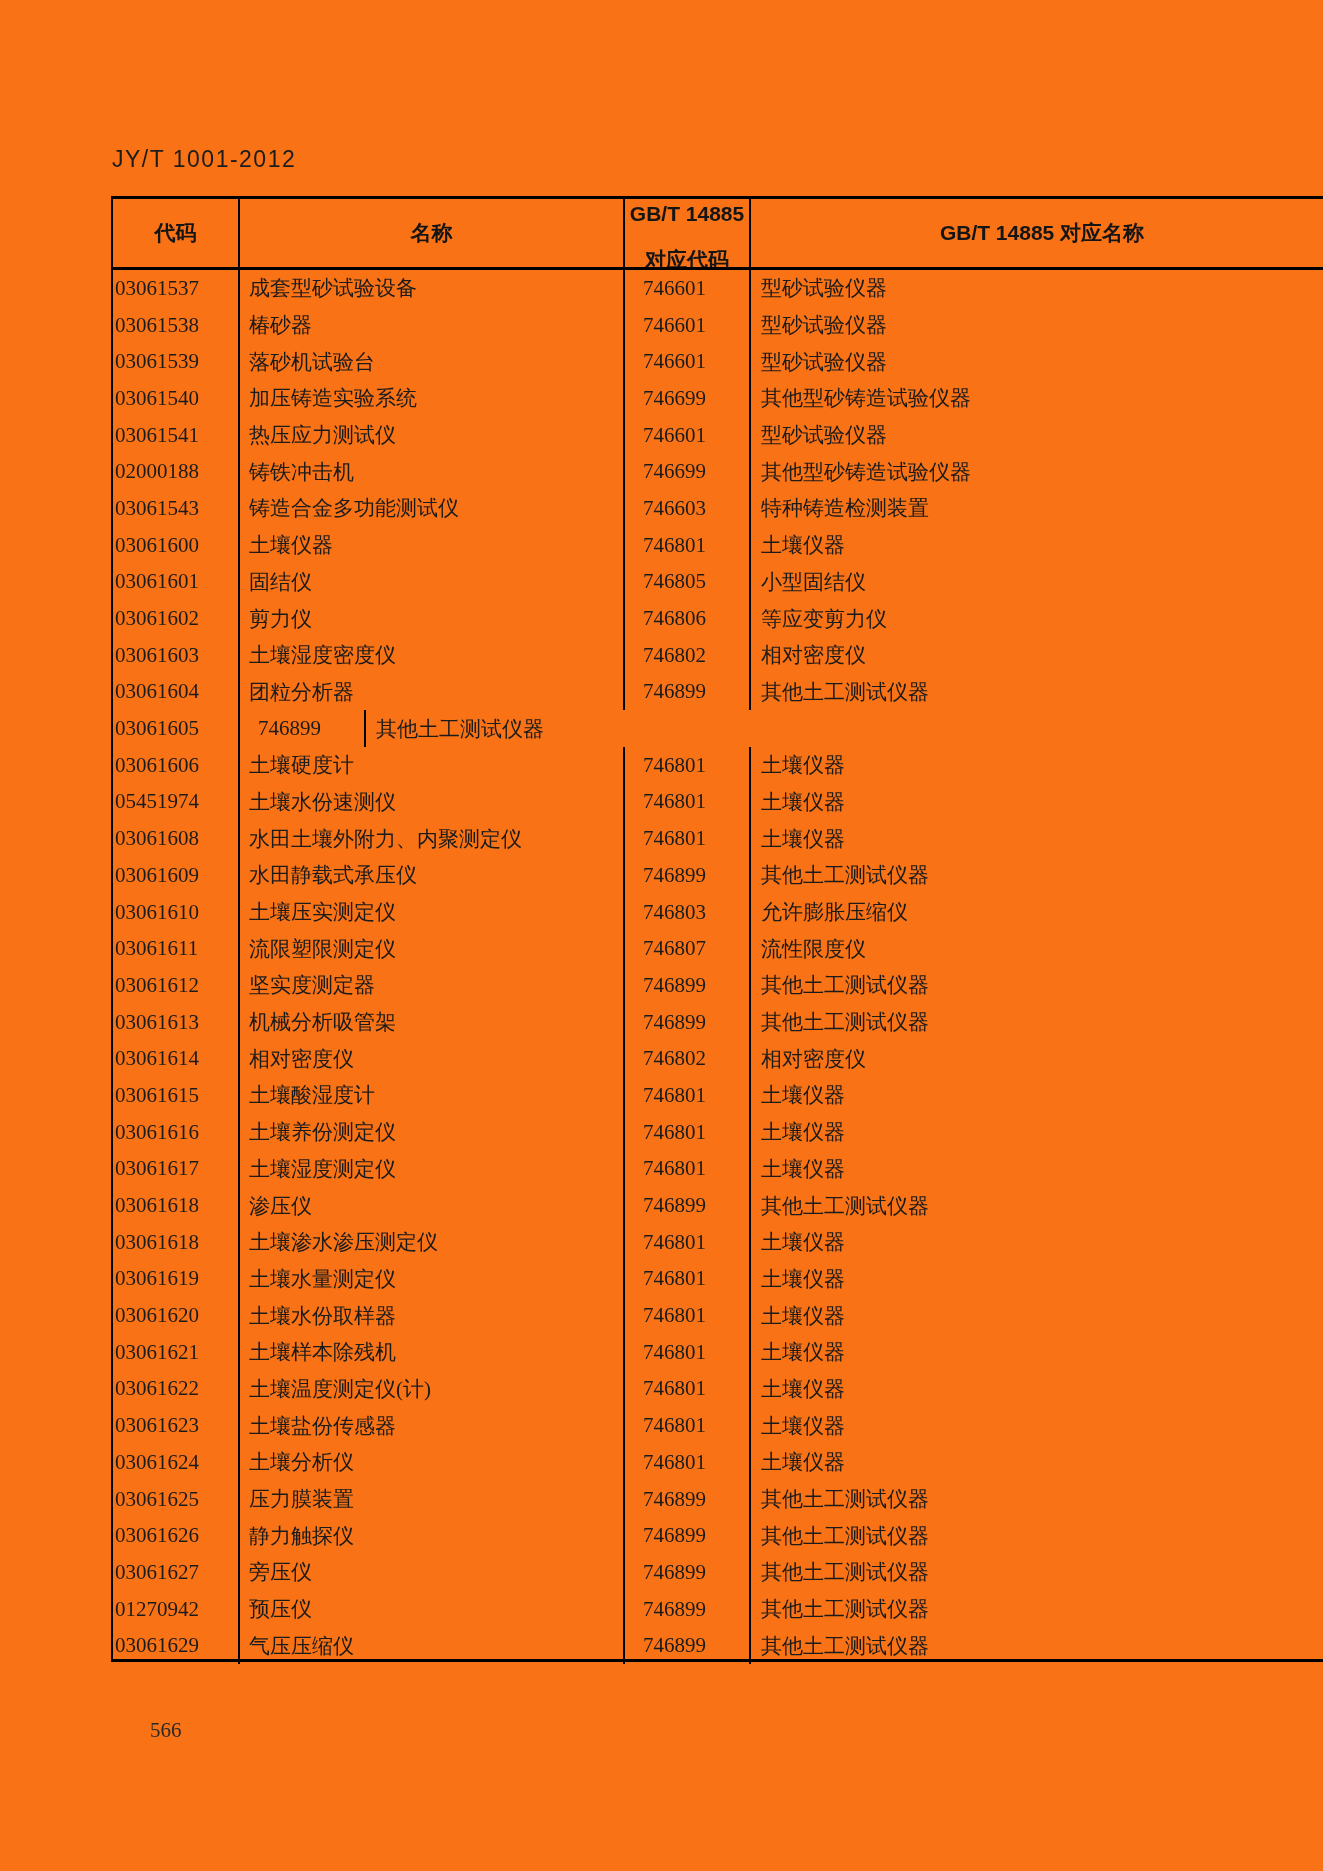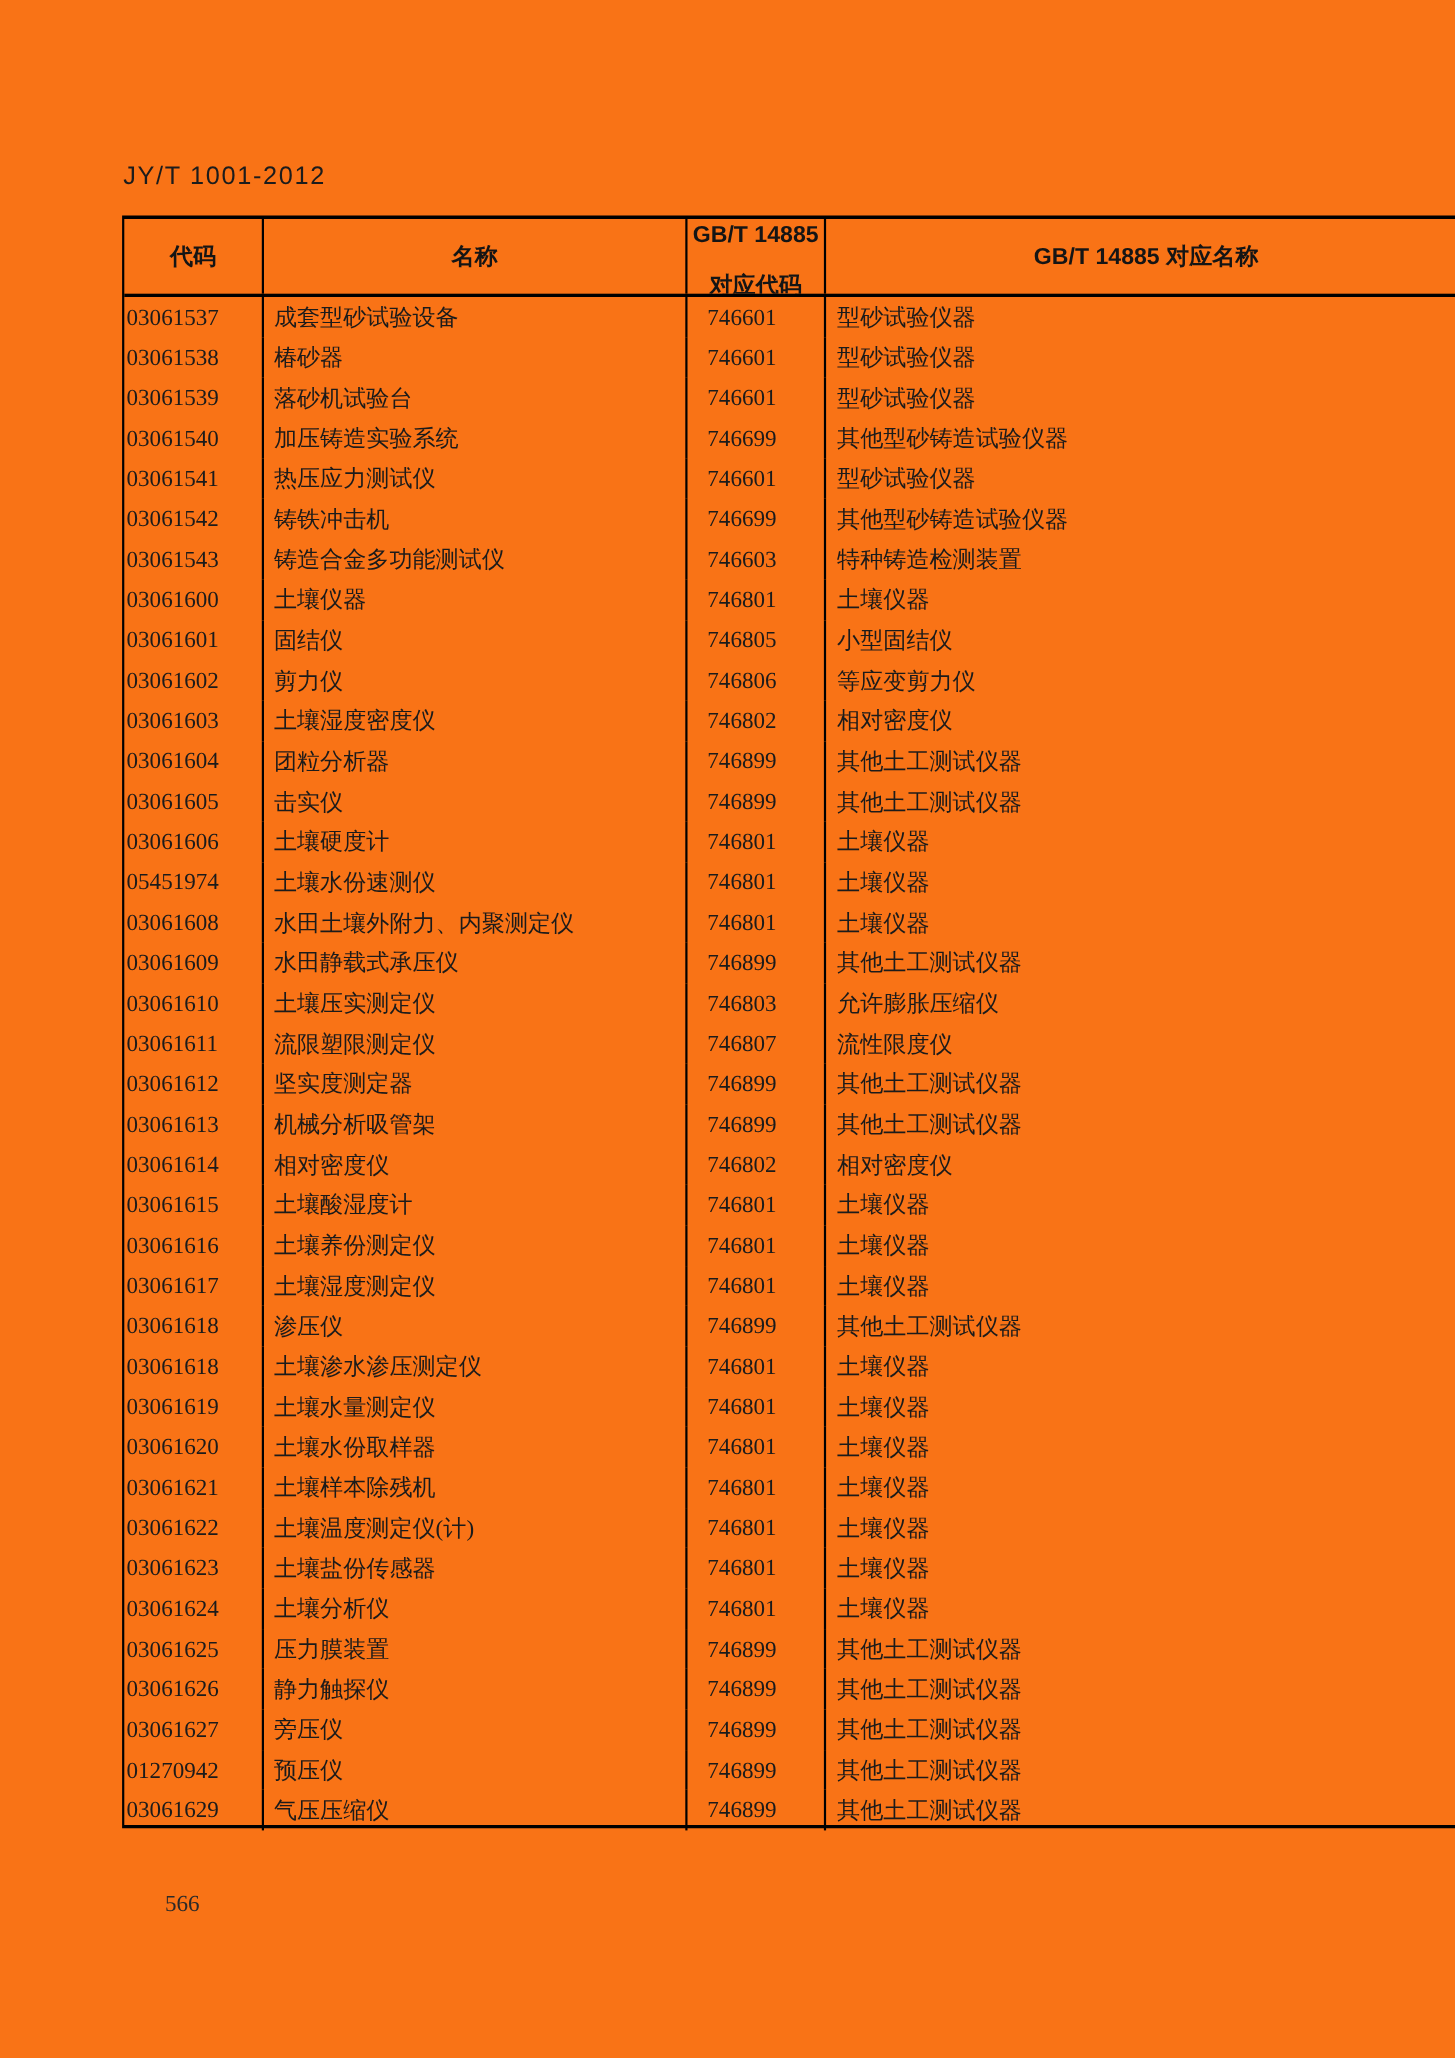--- a/index.html
+++ b/index.html
@@ -131,21 +131,21 @@
           <div class="c3">746699</div>
           <div class="c4">其他型砂铸造试验仪器</div>
         </div>
         <div class="row">
           <div class="c1">03061541</div>
           <div class="c2">热压应力测试仪</div>
           <div class="c3">746601</div>
           <div class="c4">型砂试验仪器</div>
         </div>
         <div class="row">
-          <div class="c1">03061542</div>
+          <div class="c1">02000188</div>
           <div class="c2">铸铁冲击机</div>
           <div class="c3">746699</div>
           <div class="c4">其他型砂铸造试验仪器</div>
         </div>
         <div class="row">
           <div class="c1">03061543</div>
           <div class="c2">铸造合金多功能测试仪</div>
           <div class="c3">746603</div>
           <div class="c4">特种铸造检测装置</div>
         </div>
@@ -174,21 +174,20 @@
           <div class="c4">相对密度仪</div>
         </div>
         <div class="row">
           <div class="c1">03061604</div>
           <div class="c2">团粒分析器</div>
           <div class="c3">746899</div>
           <div class="c4">其他土工测试仪器</div>
         </div>
         <div class="row">
           <div class="c1">03061605</div>
-          <div class="c2">击实仪</div>
           <div class="c3">746899</div>
           <div class="c4">其他土工测试仪器</div>
         </div>
         <div class="row">
           <div class="c1">03061606</div>
           <div class="c2">土壤硬度计</div>
           <div class="c3">746801</div>
           <div class="c4">土壤仪器</div>
         </div>
         <div class="row">

